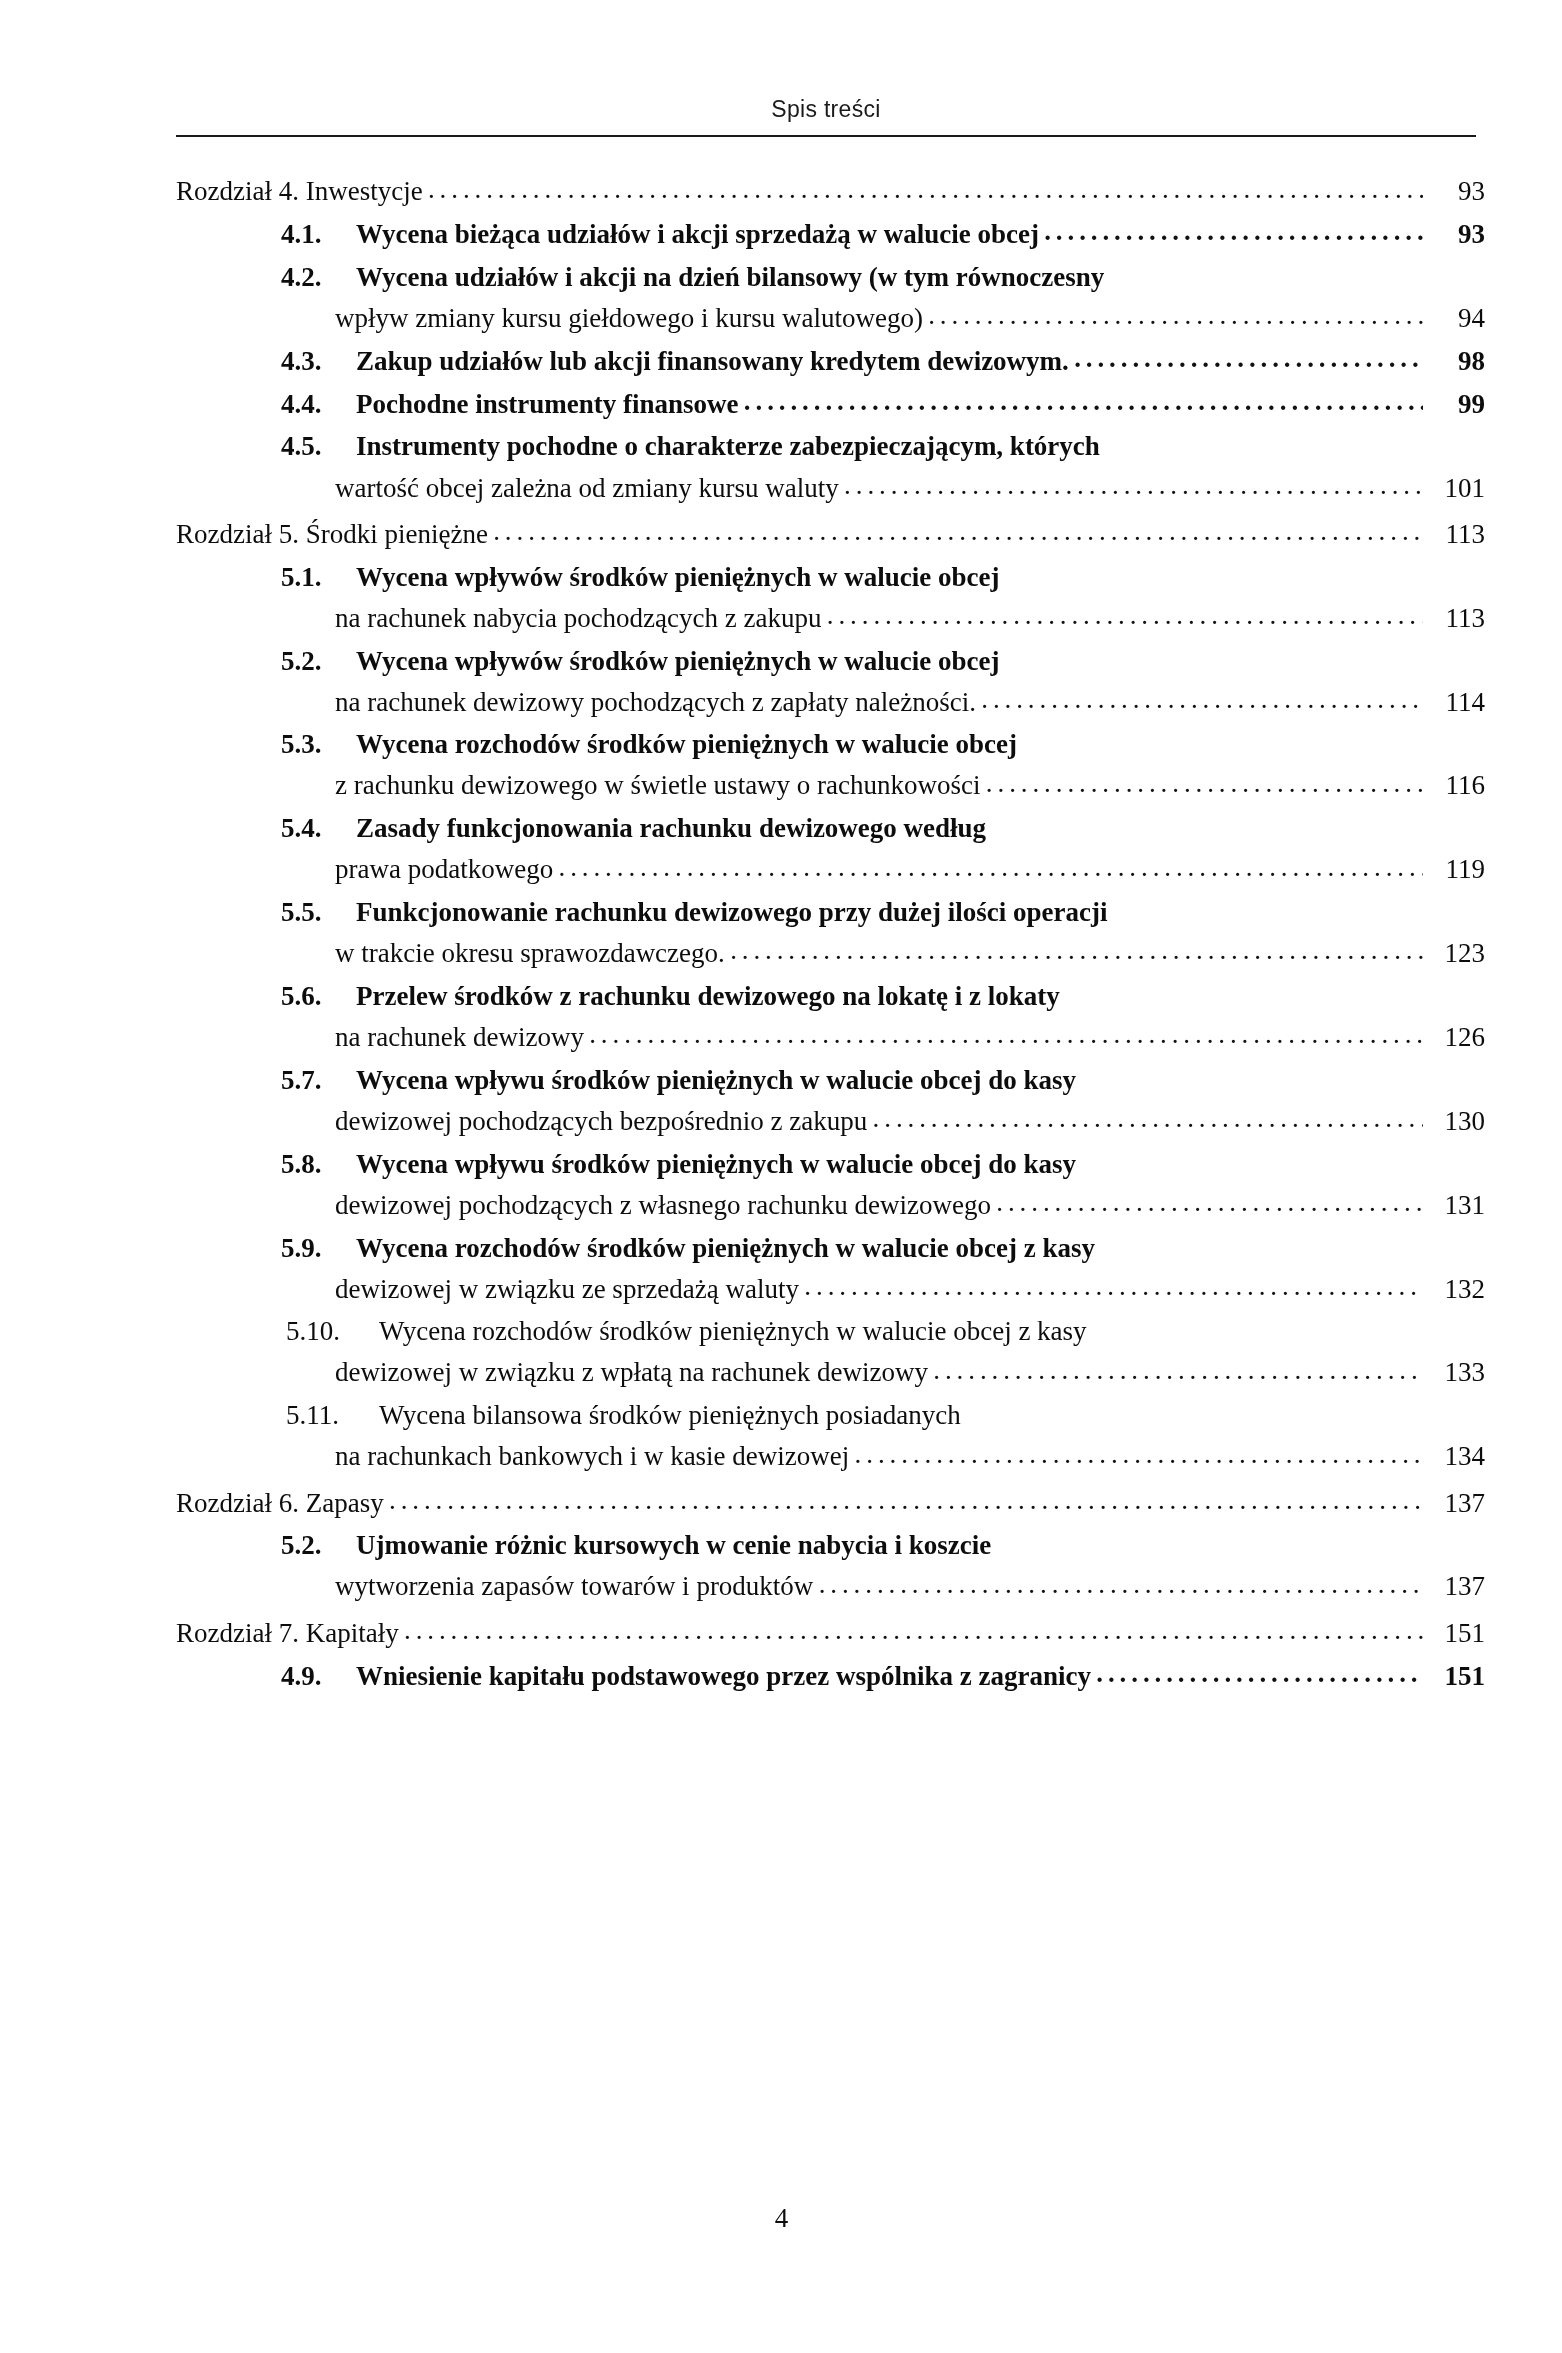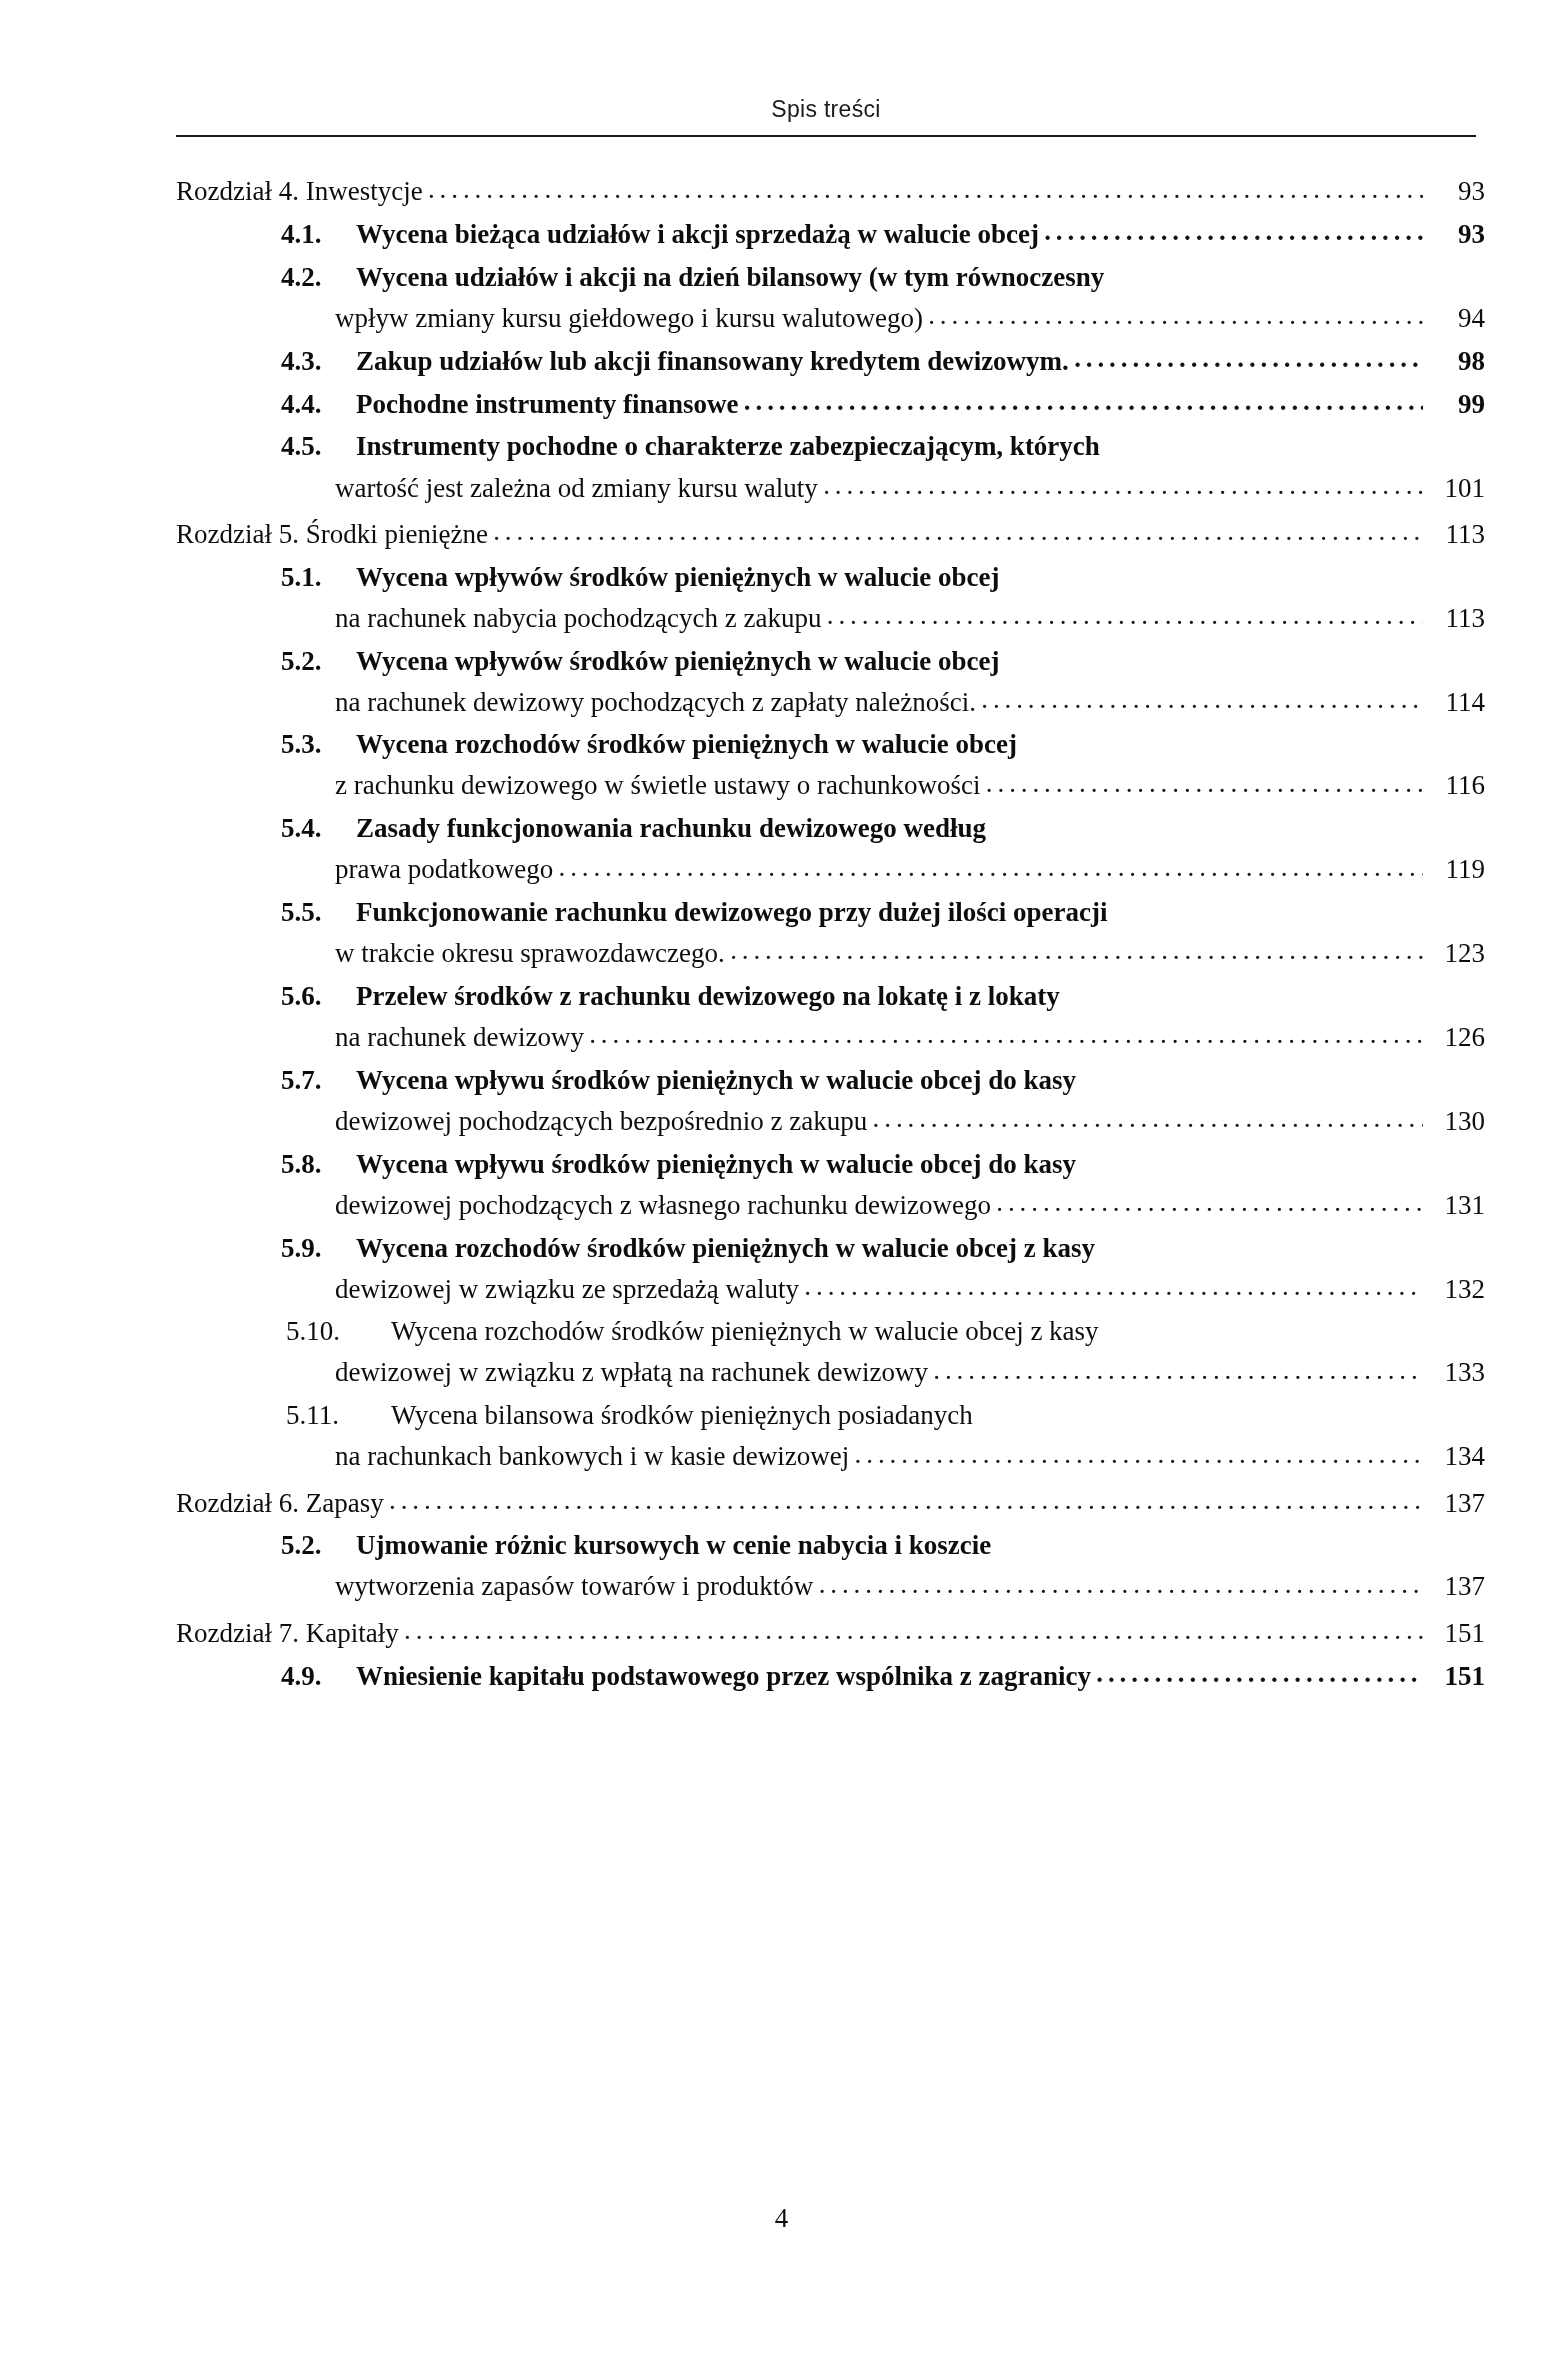--- a/index.html
+++ b/index.html
@@ -80,21 +80,21 @@
     min-width: 55px;
     text-align: right;
     font-size: 27px;
   }
   .chapter {
     margin-top: 5.3px;
   }
   
   .lvl-chapter { padding-left: 0px; }
   .lvl-sub     { padding-left: 105px; font-weight: bold; }
-  .lvl-sub2    { padding-left: 110px; gap: 12px; }
+  .lvl-sub2    { padding-left: 110px; }
   .cont {
     padding-left: 159px;
   }
   .subnum {
     flex: 0 0 auto;
     width: 75px;
     text-align: left;
     padding-right: 0px;
   }
   .subnum.wide {
@@ -165,21 +165,21 @@
         <span class="pg">99</span>
       </div>
     </div>
 
     <div class="entry">
       <div class="line lvl-sub">
         <span class="subnum">4.5.</span>
         <span class="txt">Instrumenty pochodne o charakterze zabezpieczającym, których</span>
       </div>
       <div class="line cont">
-        <span class="txt">wartość jest zależna od zmiany kursu waluty</span>
+        <span class="txt">wartość obcej zależna od zmiany kursu waluty</span>
         <span class="dots">..............................................................................................</span>
         <span class="pg">101</span>
       </div>
     </div>
 
     <div class="entry chapter">
       <div class="line lvl-chapter">
         <span class="txt">Rozdział 5. Środki pieniężne</span>
         <span class="dots">..............................................................................................</span>
         <span class="pg">113</span>

